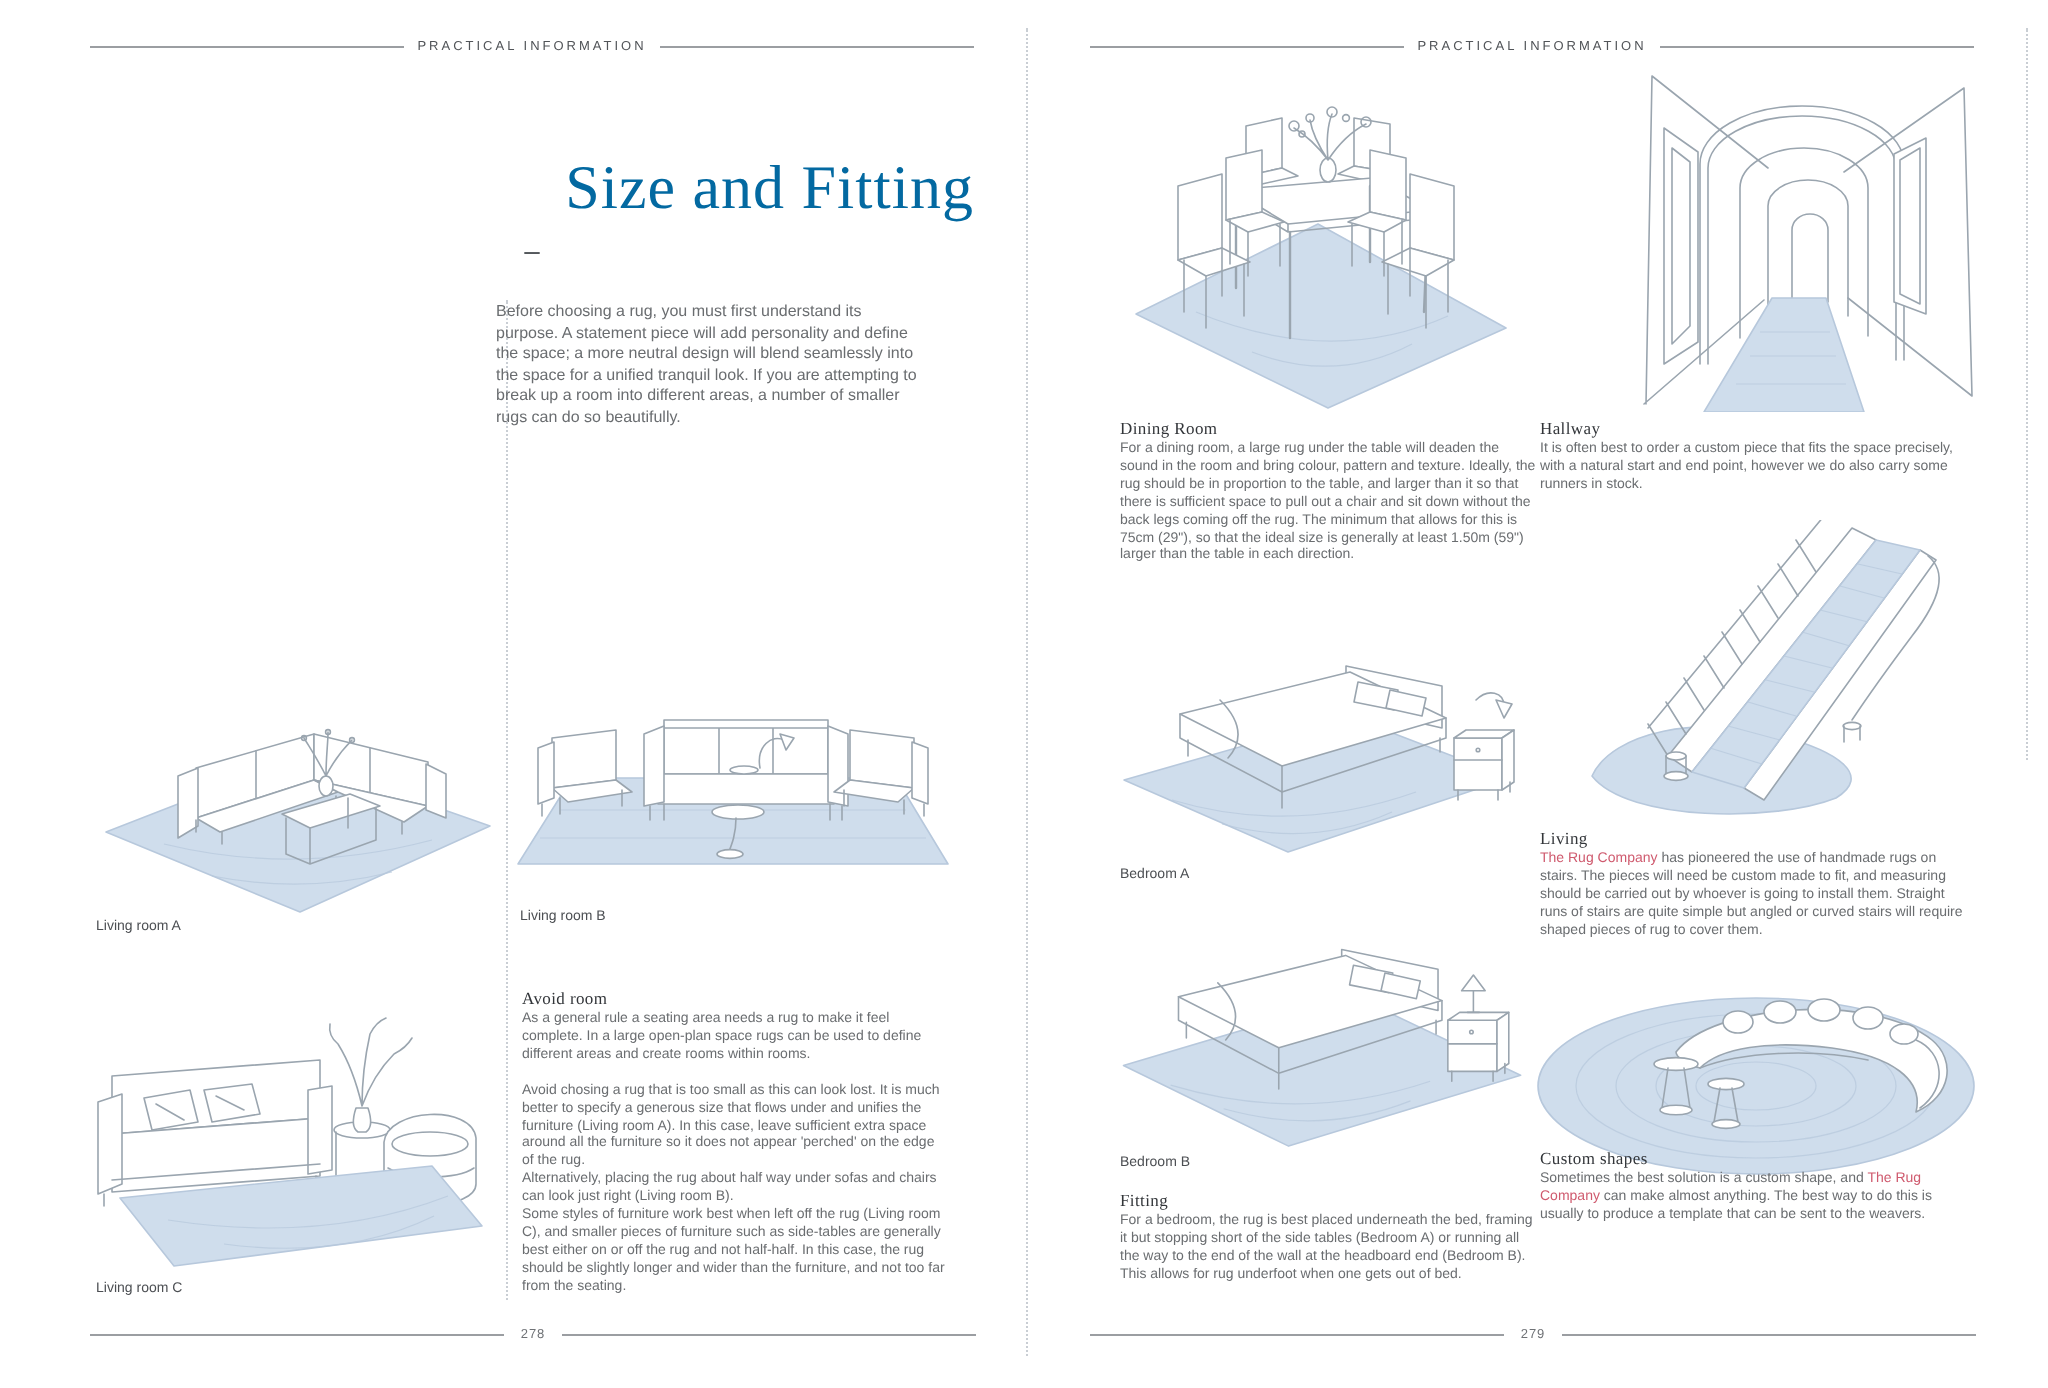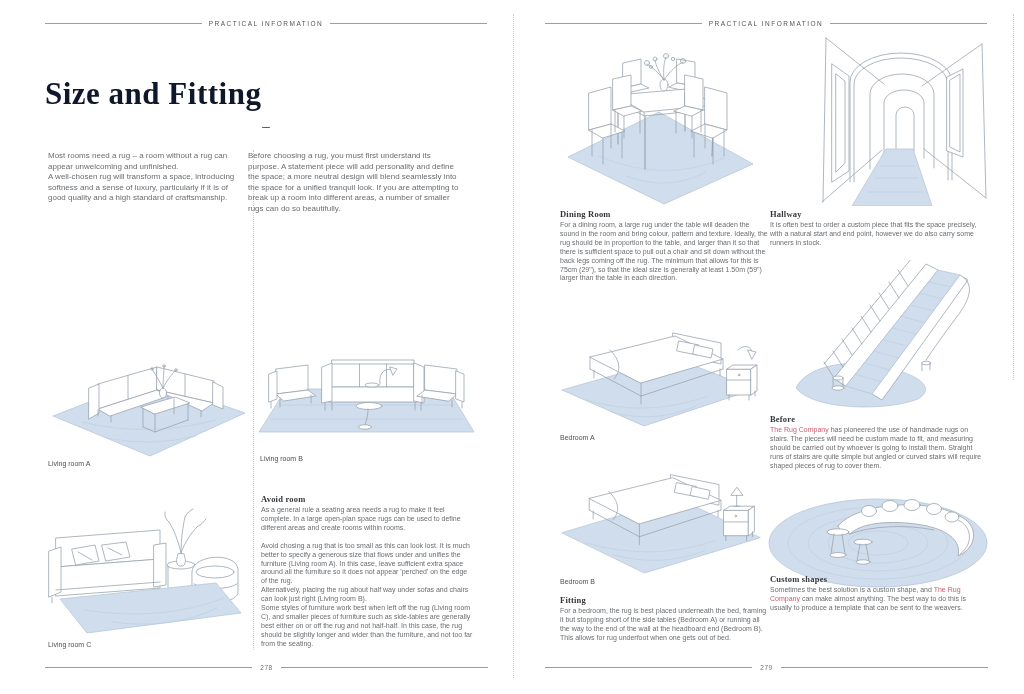--- a/index.html
+++ b/index.html
@@ -15,31 +15,31 @@
   .dot-col{left:253px;top:150px;height:500px}
   .dot-gutter{left:513px;top:14px;height:664px}
   .dot-edge{left:1013px;top:14px;height:366px}
 
   .running-head{position:absolute;top:20px;display:flex;align-items:center;gap:7px}
   .rh-left{left:45px;width:442px}
   .rh-right{left:545px;width:442px}
   .rule{flex:1;height:1px;background:var(--rule)}
   .head-label{font-size:6.5px;letter-spacing:1.5px;color:#515458;white-space:nowrap}
 
-  .title{position:absolute;left:45px;top:76px;width:442px;text-align:left;
-    font-family:"Liberation Serif",serif;font-weight:700;font-size:31px;color:#0f172a;letter-spacing:.5px}
+  .title{position:absolute;left:45px;top:76px;width:442px;text-align:right;
+    font-family:"Liberation Serif",serif;font-weight:400;font-size:31px;color:#0369a1;letter-spacing:.5px}
   .title-dash{position:absolute;left:45px;top:118px;width:442px;text-align:center;
     font-family:"Liberation Serif",serif;font-size:15px;color:#20252b}
 
   .intro p{font-size:8px;line-height:10.6px;color:var(--body_text);white-space:pre-line}
   .intro p + p{margin-top:10px}
   .col1{left:48px;top:151px;width:192px}
   .col2{left:248px;top:151px;width:213px}
 
-  .sec h3{font-family:"Liberation Serif",serif;font-weight:700;font-size:8.5px;color:var(--heading);
+  .sec h3{font-family:"Liberation Serif",serif;font-weight:400;font-size:8.5px;color:var(--heading);
     letter-spacing:.2px;margin-bottom:2px}
   .sec p{font-size:7px;line-height:8.9px;color:var(--body_text);white-space:pre-line}
   .sec p + p{margin-top:9px}
   .brand{color:var(--brand_red)}
 
   .caption{position:absolute;font-size:7px;color:#4c4f53}
 
   .ill svg{display:block;width:100%;height:100%}
   .ill-lra{left:48px;top:344px;width:202px;height:114px}
   .cap-lra{left:48px;top:460px}
@@ -87,22 +87,20 @@
   <header class="running-head rh-left">
     <span class="rule"></span>
     <span class="head-label">PRACTICAL INFORMATION</span>
     <span class="rule"></span>
   </header>
 
   <h1 class="title">Size and Fitting</h1>
   <div class="title-dash">–</div>
 
   <div class="abs intro col1">
-    <p>Most rooms need a rug – a room without a rug can appear unwelcoming and unfinished.
-A well-chosen rug will transform a space, introducing softness and a sense of luxury, particularly if it is of good quality and a high standard of craftsmanship.</p>
   </div>
   <div class="abs intro col2">
     <p>Before choosing a rug, you must first understand its purpose. A statement piece will add personality and define the space; a more neutral design will blend seamlessly into the space for a unified tranquil look.  If you are attempting to break up a room into different areas, a number of smaller rugs can do so beautifully.</p>
   </div>
 
   <div class="abs ill ill-lra">
     <svg viewBox="0 0 202 114">
       <polygon class="rugfill" points="5,72 100,35 197,69 102,112"></polygon>
       <path class="rugline" d="M34,78 Q100,94 168,76 M58,94 Q104,103 148,92"></path>
       <polygon class="lineart" points="50,40 109,23 109,46 50,65"></polygon>
@@ -286,21 +284,21 @@
       <ellipse class="lineart" cx="50" cy="118" rx="5" ry="2"></ellipse>
       <path class="open" d="M45,118 L45,128 M55,118 L55,127"></path>
       <ellipse class="lineart" cx="50" cy="128" rx="6" ry="2.2"></ellipse>
       <path class="open" d="M176,18 C186,26 182,40 168,58 M168,58 C156,74 146,88 138,100"></path>
       <ellipse class="lineart" cx="138" cy="103" rx="4.5" ry="1.8"></ellipse>
       <path class="open" d="M134,103 L134,111 M142,103 L142,110"></path>
     </svg>
   </div>
 
   <div class="abs sec sec-stairs">
-    <h3>Before</h3>
+    <h3>Living</h3>
     <p><span class="brand">The Rug Company</span><span> has pioneered the use of handmade rugs on stairs. The pieces will need be custom made to fit, and measuring should be carried out by whoever is going to install them. Straight runs of stairs are quite simple but angled or curved stairs will require shaped pieces of rug to cover them.</span></p>
   </div>
 
   <div class="abs ill ill-bedb">
     <svg viewBox="0 0 211 118">
       <polygon class="rugfill" points="4,74 122,39 206,79 88,115"></polygon>
       <path class="rugline" d="M28,84 Q95,104 160,82 M55,96 Q105,110 150,92"></path>
       <polygon class="lineart" points="115,15 164,25 164,46 115,35"></polygon>
       <polygon class="lineart" points="32,39 117,18 166,41 83,65"></polygon>
       <path class="open" d="M32,39 L32,51 M83,65 L83,78 M166,41 L166,51 M32,51 L83,78 L166,51"></path>

